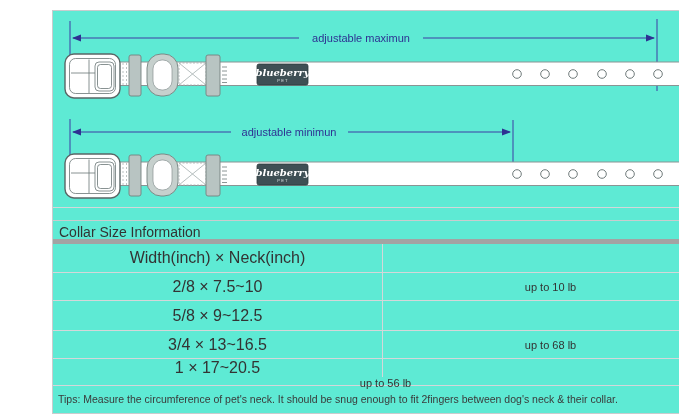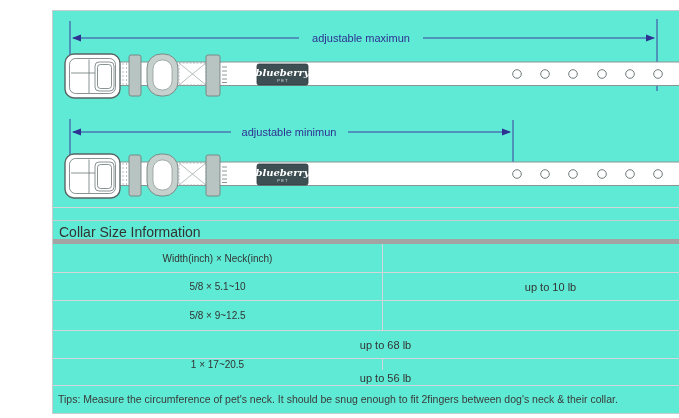--- a/index.html
+++ b/index.html
@@ -17,21 +17,21 @@
   .title-row {
     height:23px; line-height:22px; padding-left:6px; font-size:14px;
     border-bottom:5px solid #a3a3a3; box-sizing:border-box; color:#333;
   }
   .grid-row { display:flex; border-bottom:1px solid #d4d7d9; box-sizing:border-box; }
   .grid-row.header { height:29px; }
   .grid-row.r1 { height:28px; } .grid-row.r2 { height:30px; }
   .grid-row.r3 { height:28px; } .grid-row.r4 { height:27px;flex-direction:column; }
   .cell-left {
     width:330px; border-right:1px solid #d4d7d9; box-sizing:border-box;
-    text-align:center; font-size:10px; display:flex; align-items:center; justify-content:center;
+    text-align:center; font-size:16px; display:flex; align-items:center; justify-content:center;
   }
   .cell-right {
     flex:1; text-align:center; font-size:11px;
     display:flex; align-items:center; justify-content:center;
   }
   .tips-row {
     height:28px; line-height:27px; padding-left:5px; font-size:10.5px; color:#3a3a3a;
     box-sizing:border-box; white-space:nowrap;
   }
   .ann-text { font-size:11px; fill:#2e3192; font-family:"Liberation Sans", sans-serif; }
@@ -142,27 +142,28 @@
 
   <div class="spacer"></div>
 
   <div class="title-row">Collar Size Information</div>
 
   <div class="grid-row header">
     <div class="cell-left">Width(inch) × Neck(inch)</div>
   </div>
 
   <div class="grid-row r1">
-    <div class="cell-left">5/8 × 5.1~10</div>
+    <div class="cell-left">2/8 × 7.5~10</div>
     <div class="cell-right">up to 10 lb</div>
   </div>
   <div class="grid-row r2">
     <div class="cell-left">5/8 × 9~12.5</div>
   </div>
   <div class="grid-row r3">
+    <div class="cell-left">3/4 × 13~16.5</div>
     <div class="cell-right">up to 68 lb</div>
   </div>
   <div class="grid-row r4">
     <div class="cell-left">1 × 17~20.5</div>
     <div class="cell-right">up to 56 lb</div>
   </div>
 
   <div class="tips-row">Tips: Measure the circumference of pet's neck. It should be snug enough to fit 2fingers between dog's neck &amp; their collar.</div>
 
 </div>

